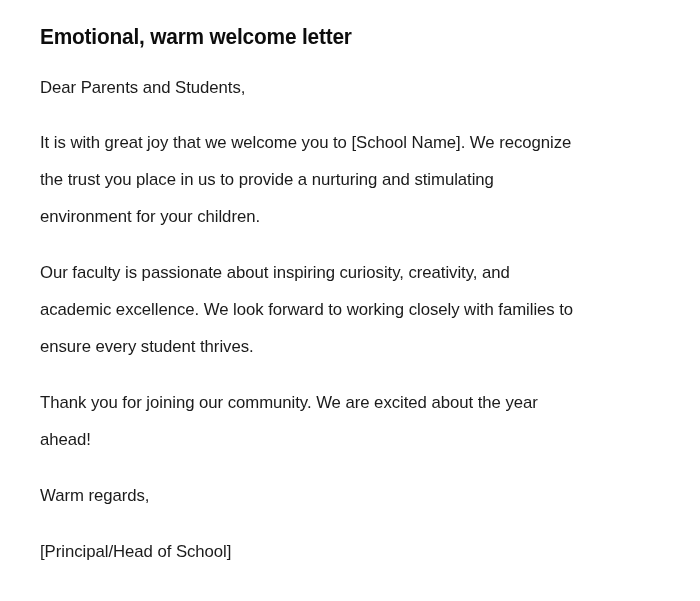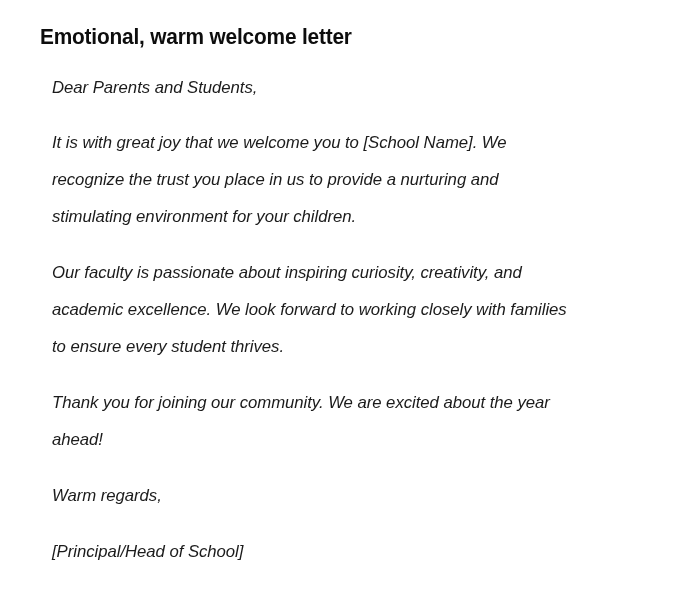--- a/index.html
+++ b/index.html
@@ -30,23 +30,22 @@
     font-weight: 700;
     line-height: 30px;
     letter-spacing: -0.2px;
     color: #0d0d0d;
     font-stretch: condensed;
     transform: scaleX(0.97);
     transform-origin: left center;
   }
 
   .letter-body {
-    margin: 12px;
+    margin: 0;
     padding: 0;
-    font-style: italic;
   }
 
   .letter-paragraph {
     margin: 0;
     padding: 0;
     font-size: 17px;
     line-height: 37px;
     color: #1b1b1b;
     font-weight: 400;
     letter-spacing: -0.05px;

